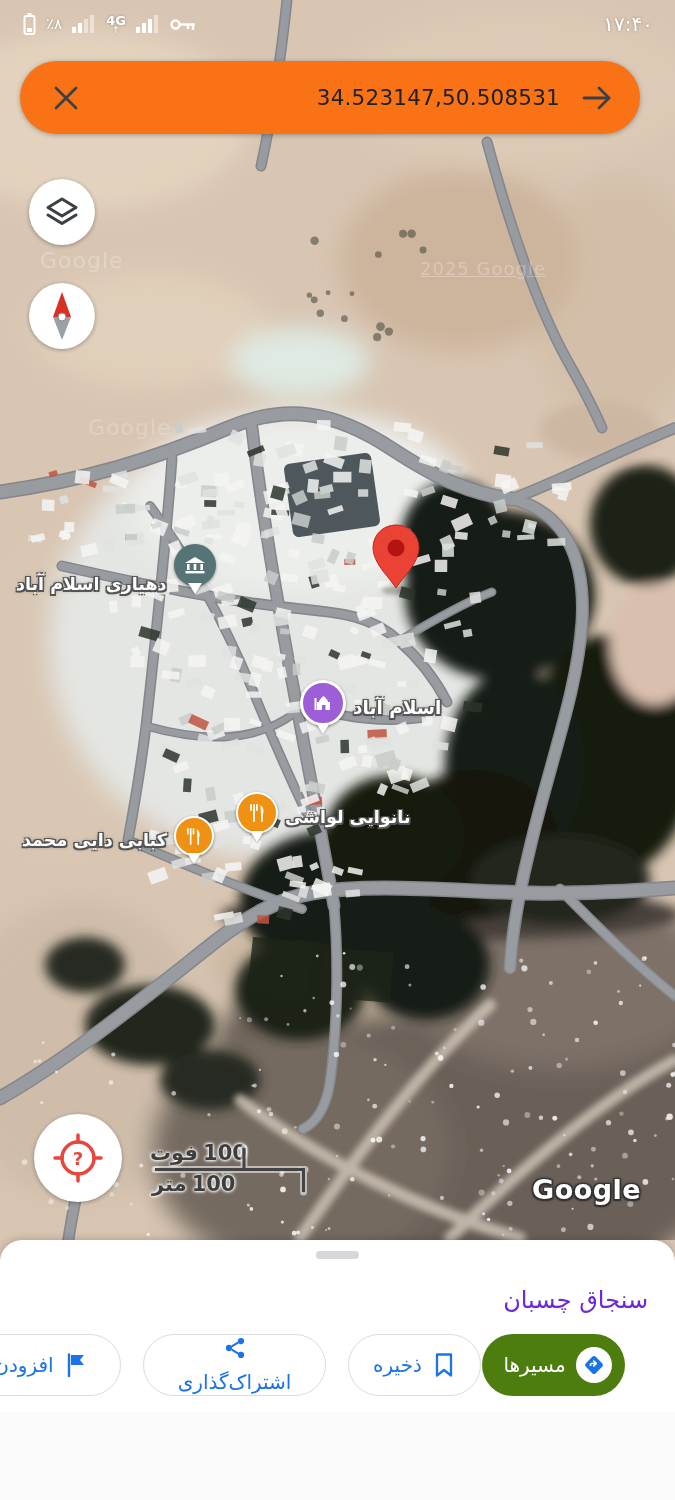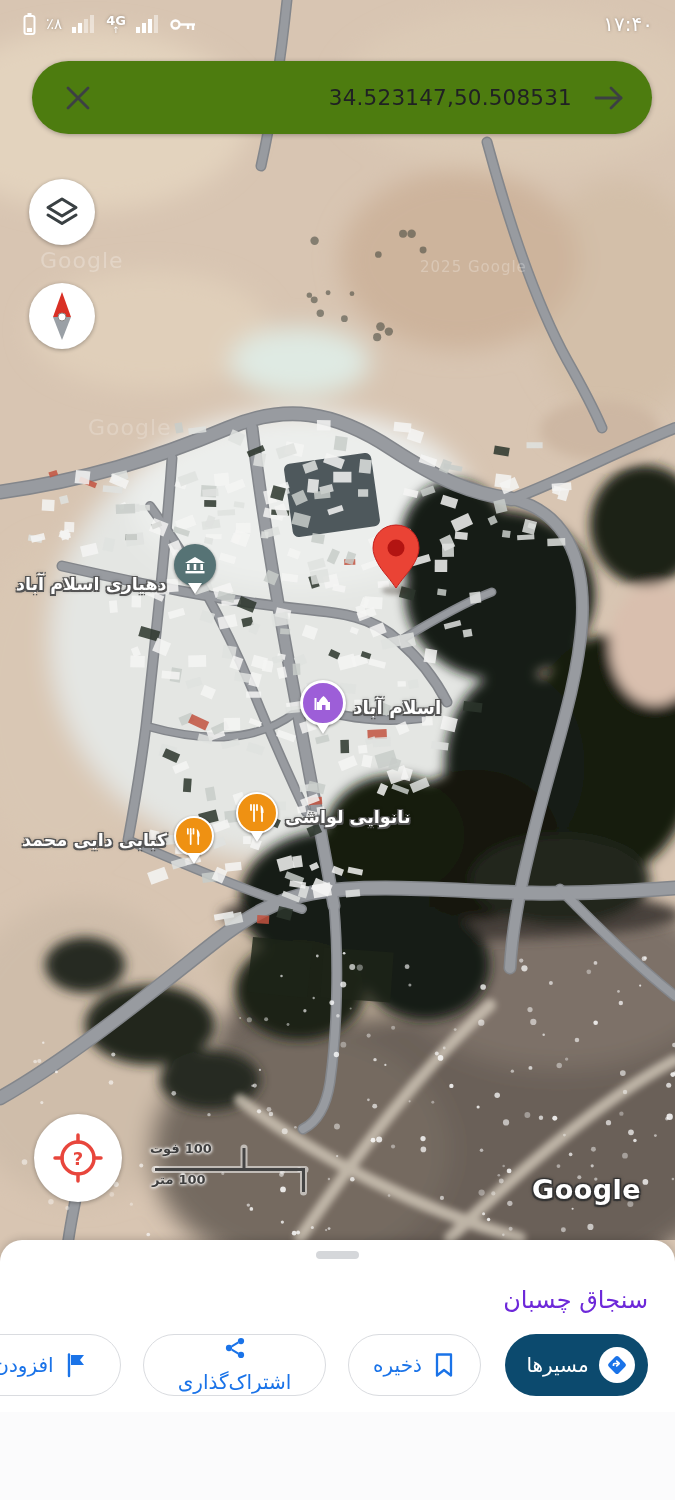--- a/index.html
+++ b/index.html
@@ -13,21 +13,21 @@
     justify-content:space-between;padding:0 22px;box-sizing:border-box;color:#fff;z-index:30;
     text-shadow:0 0 3px rgba(90,80,70,.55);}
   .st-left{display:flex;align-items:center;gap:9px;}
   .st-time{font-size:20px;font-weight:500;letter-spacing:.5px;}
   .st-pct{font-size:15px;}
   .fourg{display:flex;flex-direction:column;align-items:center;line-height:1;}
   .fourg .g{font-size:13px;font-weight:700;}
   .fourg .ar{font-size:9px;margin-top:-1px;}
 
   
-  .searchbar{left:32px;top:61px;width:620px;height:73px;background:#4d7c0f;border-radius:37px;
+  .searchbar{left:20px;top:61px;width:620px;height:73px;background:#f97316;border-radius:37px;
     box-shadow:0 1px 5px rgba(0,0,0,.30);display:flex;align-items:center;z-index:25;}
   .search-x{margin-left:24px;width:44px;height:44px;display:flex;align-items:center;justify-content:center;
     border:none;background:none;cursor:pointer;padding:0;}
   .search-q{flex:1;text-align:right;font-size:21.5px;color:#202124;letter-spacing:.2px;
     padding-right:14px;white-space:nowrap;overflow:hidden;}
   .search-go{margin-right:20px;width:46px;height:44px;display:flex;align-items:center;justify-content:center;
     border:none;background:none;cursor:pointer;padding:0;}
 
   
   .roundbtn{background:#fff;border-radius:50%;box-shadow:0 1px 4px rgba(0,0,0,.32);
@@ -43,38 +43,38 @@
   .pinwrap{display:flex;flex-direction:column;align-items:center;}
   .pin-circle{border-radius:50%;display:flex;align-items:center;justify-content:center;
     box-shadow:0 1px 3px rgba(0,0,0,.45);}
   .pin-tail{width:0;height:0;border-left:7px solid transparent;border-right:7px solid transparent;
     border-top:11px solid #fff;margin-top:-3px;filter:drop-shadow(0 1px 1px rgba(0,0,0,.3));}
   .droppedpin{left:372px;top:524px;z-index:13;}
   .pin-shadow{left:382px;top:586px;width:26px;height:9px;background:rgba(40,30,20,.3);
     border-radius:50%;filter:blur(2px);z-index:12;}
 
   
-  .scale-label{display:flex;gap:5px;color:#3e3e3e;font-size:13px;font-weight:600;z-index:10;
+  .scale-label{display:flex;gap:5px;color:#3e3e3e;font-size:21px;font-weight:600;z-index:10;
     text-shadow:0 0 3px #fff,0 0 3px #fff,0 0 4px #fff;}
   .glogo{left:532px;top:1174px;font-size:27px;font-weight:600;color:#fff;letter-spacing:.5px;z-index:10;
     text-shadow:-1.5px -1.5px 1px #333,1.5px -1.5px 1px #333,-1.5px 1.5px 1px #333,1.5px 1.5px 1px #333,0 0 4px rgba(0,0,0,.6);}
   .wm{color:rgba(255,255,255,.26);font-size:22px;font-weight:500;z-index:6;letter-spacing:1px;}
 
   
   .sheet{left:0;top:1240px;width:675px;height:172px;background:#fff;border-radius:22px 22px 0 0;
     box-shadow:0 -1px 8px rgba(0,0,0,.18);z-index:40;}
   .handle{position:absolute;left:316px;top:11px;width:43px;height:8px;border-radius:4px;background:#d5d7da;}
   .sheet-title{position:absolute;right:27px;top:46px;font-size:24px;color:#6d28d9;font-weight:500;direction:rtl;}
   .btnrow{position:absolute;left:0;top:94px;width:675px;height:62px;}
   .actionbtn{position:absolute;height:62px;border-radius:31px;display:flex;align-items:center;
     justify-content:center;gap:10px;direction:rtl;box-sizing:border-box;cursor:pointer;border:none;
     background:#fff;font-family:"DejaVu Sans",sans-serif;}
   .actionbtn.outline{border:1.5px solid #dadce0;}
   .actionbtn .lbl{font-size:20px;color:#1a73e8;white-space:nowrap;}
-  .btn-directions{left:505px;width:143px;background:#0c4a6e;padding:0 8px 0 16px;}
+  .btn-directions{left:482px;width:143px;background:#4d7c0f;padding:0 8px 0 16px;}
   .btn-directions .lbl{color:#fff;}
   .dir-icon{width:36px;height:36px;border-radius:50%;background:#fff;display:flex;
     align-items:center;justify-content:center;}
   .btn-save{left:348px;width:133px;}
   .btn-share{left:143px;width:183px;flex-direction:column;}
   .btn-addlabel{left:-62px;width:183px;}
 
   
   .navbar{left:0;top:1412px;width:675px;height:88px;background:#fbfbfc;z-index:45;
     display:flex;align-items:center;}
@@ -631,21 +631,21 @@
         <circle cx="24.518436162973956" cy="1161.9739774530633" r="2.8116826013716323" fill="#fff" opacity="0.48989625060460357"></circle>
         <circle cx="222.79905357528432" cy="1173.4296226750266" r="1.529931273558145" fill="#fff" opacity="0.41098293834877336"></circle>
         <circle cx="67.37853461288779" cy="1208.1004360332622" r="2.066958061916268" fill="#fff" opacity="0.3728293253447997"></circle>
         <circle cx="42.29731177552478" cy="1142.9962247274798" r="1.4363999461924657" fill="#fff" opacity="0.4147791313541956"></circle>
         <circle cx="173.75185173179577" cy="1093.27405227035" r="2.353810336139896" fill="#fff" opacity="0.5980639006467834"></circle>
         <circle cx="208.98853950621026" cy="1114.6418036705077" r="1.7158388740922506" fill="#fff" opacity="0.5207913736909587"></circle>
       </g>
   </svg>
 
   <div class="abs wm" style="left:40px;top:248px;">Google</div>
-  <div class="abs wm" style="left:420px;top:258px;font-size:15px;">2025 Google</div>
+  <div class="abs wm" style="left:420px;top:258px;font-size:18px;text-decoration:underline;">2025 Google</div>
   <div class="abs wm" style="left:88px;top:415px;opacity:.8;">Google</div>
 
   <div class="abs statusbar">
     <div class="st-left">
       <svg width="15" height="24" viewBox="0 0 15 24">
         <rect x="5.5" y="1" width="4" height="2.5" fill="#fff"></rect>
         <rect x="2.5" y="4" width="10" height="18" rx="2" fill="none" stroke="#fff" stroke-width="2"></rect>
         <rect x="5" y="16" width="5" height="4" fill="#fff"></rect>
       </svg>
       <span class="st-pct">٪۸</span>

